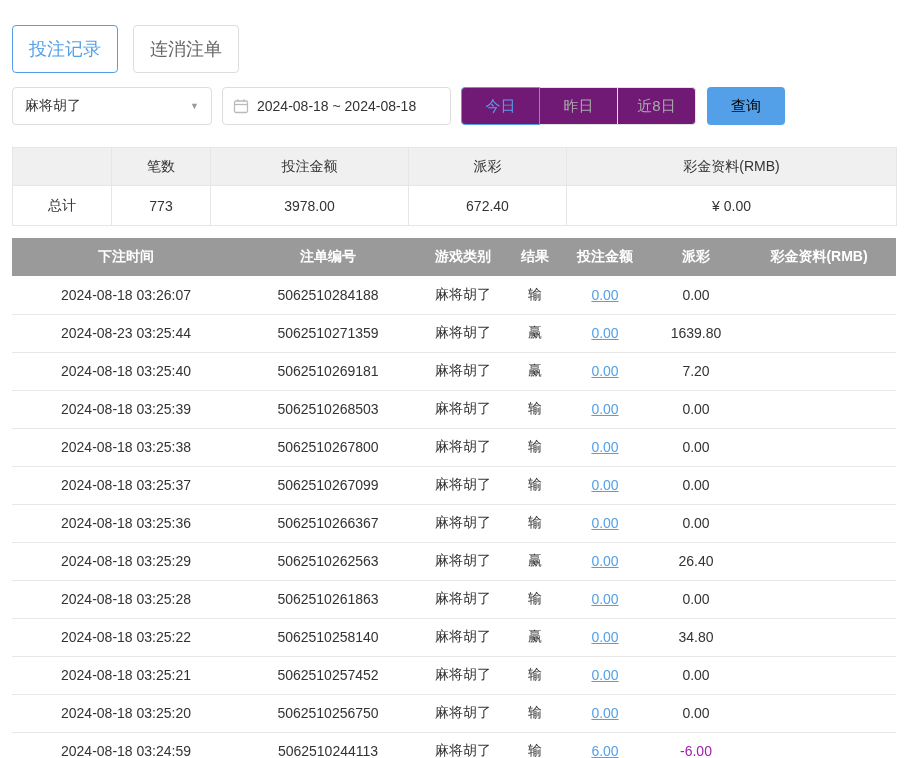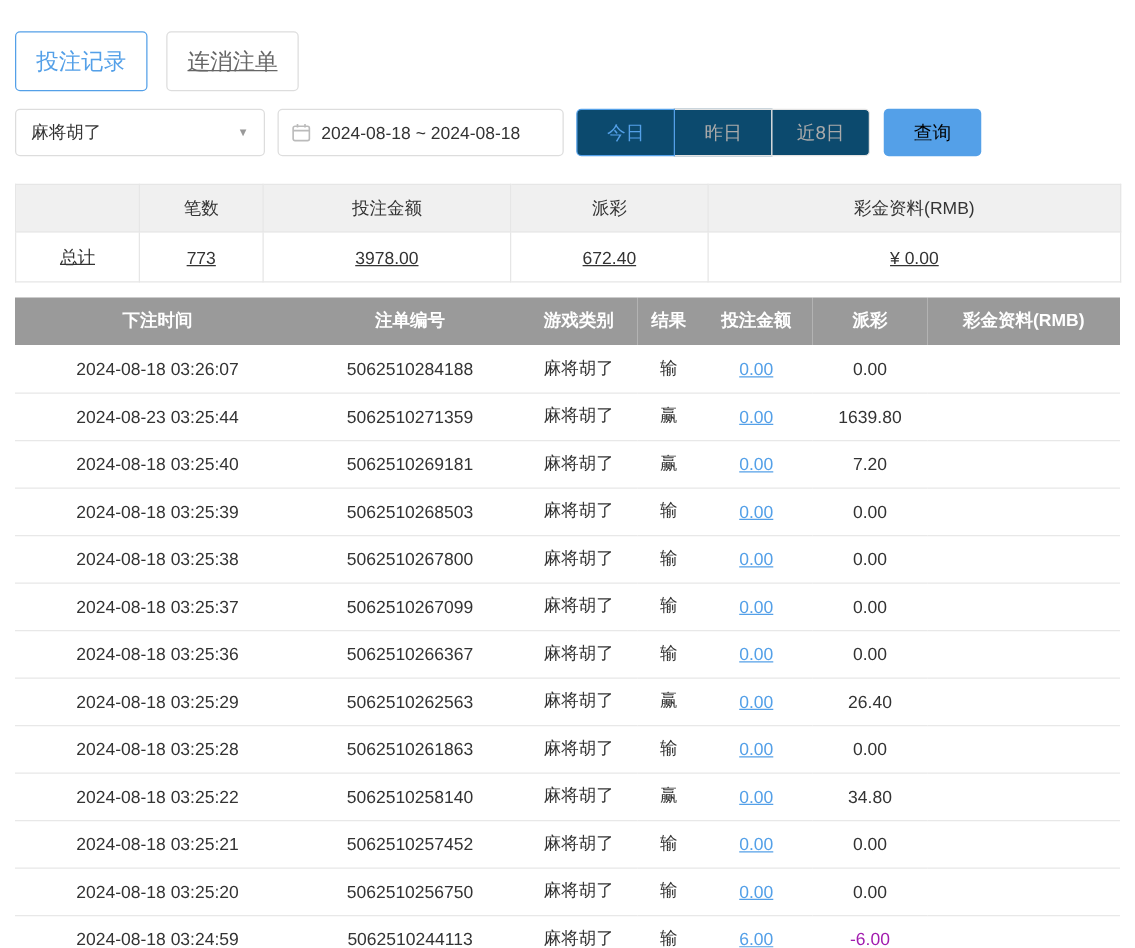--- a/index.html
+++ b/index.html
@@ -4,40 +4,40 @@
 <style>
   * { box-sizing: border-box; margin: 0; padding: 0; }
   html, body { width: 908px; height: 758px; overflow: hidden; background: #fff; }
   body { font-family: "Liberation Sans", "DejaVu Sans", sans-serif; color: #333; font-size: 14px; }
   .wrap { padding: 14px 12px 0 12px; width: 908px; }
 
   
   .tabs-row { display: flex; gap: 15px; margin-bottom: 14px; }
   .tab { height: 48px; padding: 0 16px; border-radius: 4px; background: #fff; font-size: 18px; cursor: pointer; font-family: inherit; margin-top: 11px; }
   .tab.active { border: 1px solid #54a0e8; color: #54a0e8; }
-  .tab.inactive { border: 1px solid #ddd; color: #666; text-decoration: underline; }
+  .tab.inactive { border: 1px solid #ddd; color: #666; }
 
   
   .filter-row { display: flex; align-items: center; margin-bottom: 22px; }
   .select { width: 200px; height: 38px; border: 1px solid #ddd; border-radius: 4px; display: flex; align-items: center; justify-content: space-between; padding: 0 12px; cursor: pointer; background: #fff; }
   .select .arrow { color: #999; font-size: 9px; }
   .date-box { margin-left: 10px; width: 229px; height: 38px; border: 1px solid #ddd; border-radius: 4px; display: flex; align-items: center; gap: 8px; padding: 12px 10px; cursor: pointer; background: #fff; }
   .btn-group { margin-left: 10px; display: flex; }
-  .qbtn { width: 79px; height: 38px; background: #0c4a6e; border: 1px solid #e3e3e3; color: #aaa; font-size: 15px; margin-left: -1px; cursor: pointer; font-family: inherit; position: relative; }
+  .qbtn { width: 79px; height: 38px; background: #701a75; border: 1px solid #e3e3e3; color: #aaa; font-size: 15px; margin-left: -1px; cursor: pointer; font-family: inherit; position: relative; }
   .qbtn:first-child { margin-left: 0; border-radius: 4px 0 0 4px; }
   .qbtn:last-child { border-radius: 0 4px 4px 0; }
   .qbtn.active { border: 1px solid #54a0e8; color: #54a0e8; z-index: 1; }
   .search-btn { margin-left: 11px; width: 78px; height: 38px; background: #54a0e8; border: none; border-radius: 4px; color: #000000; font-size: 15px; cursor: pointer; font-family: inherit; }
 
   
   table { border-collapse: collapse; width: 884px; table-layout: fixed; }
   td, th { text-align: center; font-size: 14px; }
 
   .summary th { background: #f0f0f0; font-weight: 400; height: 38px; border: 1px solid #e6e6e6; color: #333; }
-  .summary td { height: 40px; border: 1px solid #e6e6e6; background: #fff; text-decoration: underline; }
+  .summary td { height: 40px; border: 1px solid #e6e6e6; background: #fff; }
 
   .bet-table { margin-top: 12px; }
   .bet-table thead th { background: #9a9a9a; color: #fff; font-weight: 700; height: 38px; margin-top: 16px; }
   .bet-table tbody td { height: 38px; border-bottom: 1px solid #e8e8e8; background: #fff; }
   .bet-link { color: #54a0e8; text-decoration: underline; cursor: pointer; }
   .neg { color: #a21caf; }
 </style>
 </head>
 <body>
 

